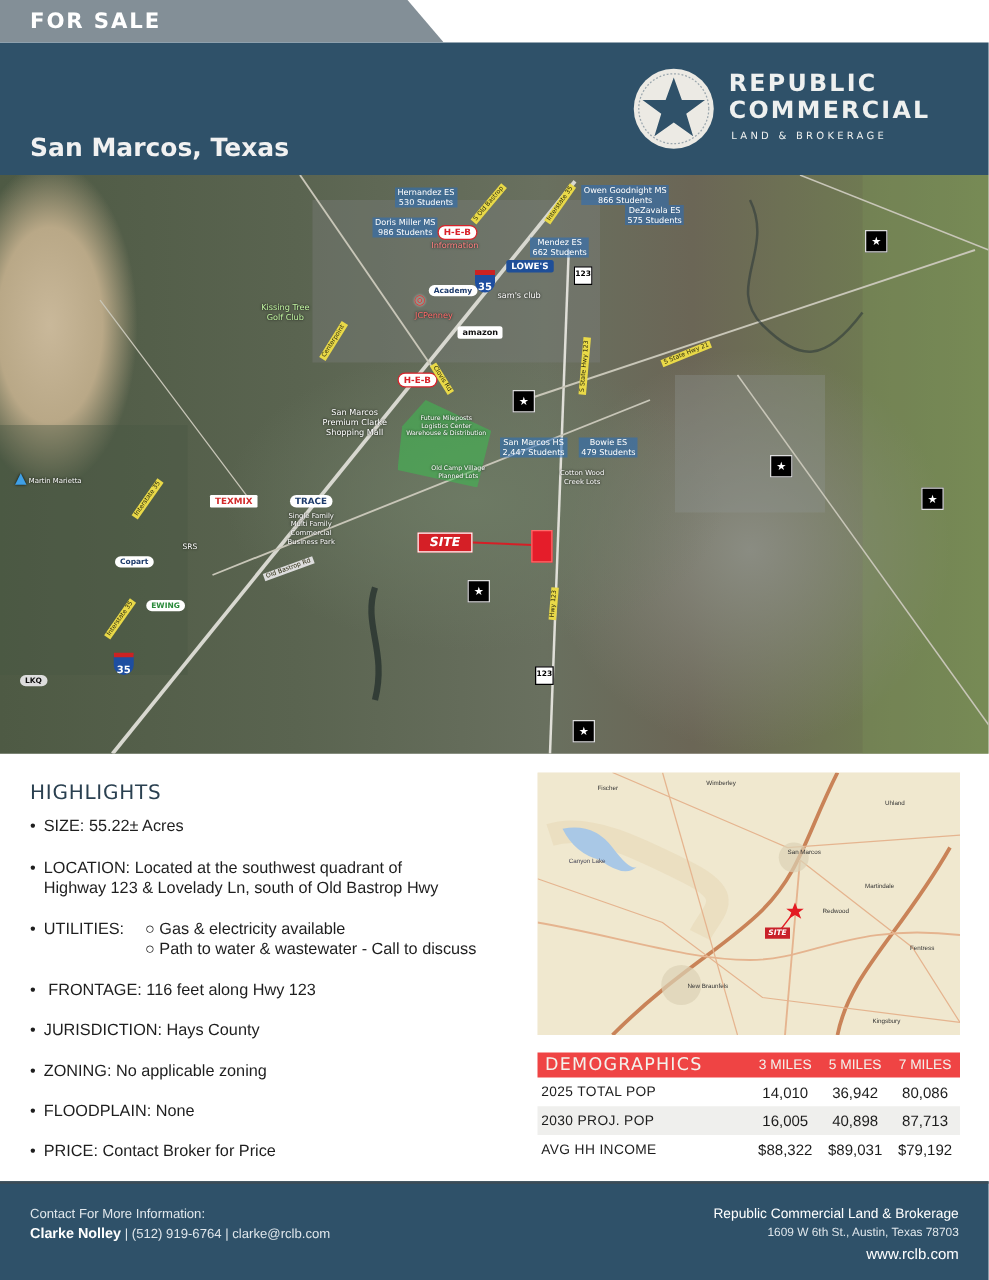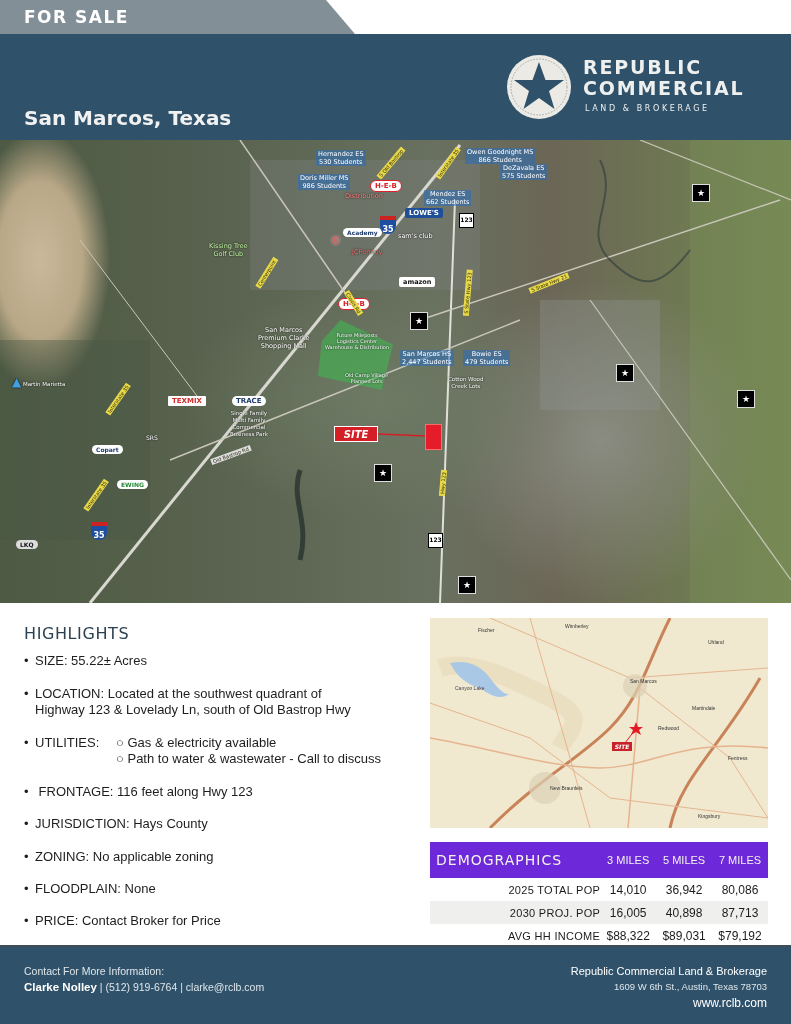--- a/index.html
+++ b/index.html
@@ -42,21 +42,21 @@
       radial-gradient(ellipse 160px 160px at 600px 300px, #8a8c82 0%, transparent 100%),
       linear-gradient(90deg, #4e5a44 0%, #5a6450 30%, #69705f 55%, #6b6656 70%, #6f7a52 88%, #748553 100%);
   }
   .aerial svg { position: absolute; left: 0; top: 0; }
   .lbl { position: absolute; font-family: "DejaVu Sans", sans-serif; font-size: 6.5px; line-height: 8px; text-align: center; white-space: nowrap; }
   .lbl-school { color: #ffffff; background: rgba(40,110,190,0.55); padding: 0 2px; }
   .lbl-white { color: #ffffff; text-shadow: 0 0 2px #000; }
   .lbl-green { color: #bff2a0; text-shadow: 0 0 2px #000; }
   .road-tag { position: absolute; background: #e9d948; color: #2b2b10; font-family: "DejaVu Sans", sans-serif; font-size: 5px; padding: 0 2px; white-space: nowrap; }
   .brand { position: absolute; font-family: "DejaVu Sans", sans-serif; font-weight: bold; font-size: 7px; border-radius: 6px; padding: 1px 4px; white-space: nowrap; }
-  .brand-heb { background: #ffffff; color: #d9222a; border: 1px solid #d9222a; margin-left: 20px; }
+  .brand-heb { background: #ffffff; color: #d9222a; border: 1px solid #d9222a; }
   .brand-lowes { background: #1f4f98; color: #ffffff; border-radius: 2px; }
   .brand-amazon { background: #ffffff; color: #111111; border-radius: 2px; }
   .brand-red { color: #e63030; background: transparent; text-shadow: 0 0 2px #fff; }
   .brand-texmix { color: #d12a2a; background: #ffffff; border-radius: 1px; }
   .brand-dark { background: #ffffff; color: #1d3b6b; border-radius: 7px; }
   .shield-i35 { position: absolute; width: 16px; height: 18px; background: #1e4ea0; color: #fff; font-family: "DejaVu Sans", sans-serif; font-weight: bold; font-size: 8px; text-align: center; line-height: 20px; border-radius: 0 0 8px 8px; border-top: 4px solid #c22; }
   .shield-123 { position: absolute; width: 15px; height: 15px; background: #fff; color: #000; border: 1px solid #000; font-family: "DejaVu Sans", sans-serif; font-weight: bold; font-size: 6px; text-align: center; line-height: 12px; }
   .tx-marker { position: absolute; width: 18px; height: 18px; background: #000; border: 1px solid #ddd; color: #fff; font-size: 9px; text-align: center; line-height: 17px; }
   .site-parcel { position: absolute; left: 425px; top: 284px; width: 17px; height: 26px; background: #e51d2a; border: 1px solid #ff6b6b; }
   .site-label { position: absolute; left: 334px; top: 286px; width: 44px; height: 16px; background: #d51f26; color: #fff; font-family: "DejaVu Sans", sans-serif; font-weight: bold; font-style: italic; font-size: 10px; text-align: center; line-height: 16px; border: 1px solid #fff; }
@@ -68,24 +68,24 @@
   .hl-item { position: absolute; left: 0; font-size: 13px; color: #1e1e1e; line-height: 16px; }
   .hl-item .b { display: inline-block; width: 11px; }
   .hl-indent { padding-left: 11px; }
   .util-sub { position: absolute; left: 92px; }
 
   
   .inset-map { position: absolute; left: 430px; top: 618px; width: 338px; height: 210px; background: #f1e9d2; overflow: hidden; }
 
   
   .demo { position: absolute; left: 430px; top: 842px; width: 338px; border-collapse: collapse; }
-  .demo th { background: #6d28d9; color: #f3f2ec; font-weight: normal; font-size: 11px; height: 36px; text-align: center; }
+  .demo th { background: #ef4444; color: #f3f2ec; font-weight: normal; font-size: 11px; height: 20px; text-align: center; }
   .demo th.first { font-size: 14px; letter-spacing: 1px; text-align: left; padding-left: 6px; font-family: "DejaVu Sans", sans-serif; }
   .demo td { font-size: 12px; height: 23px; text-align: center; color: #1c1c1c; }
-  .demo td.first { text-align: right; padding-left: 3px; font-size: 11px; letter-spacing: 0.3px; }
+  .demo td.first { text-align: left; padding-left: 3px; font-size: 11px; letter-spacing: 0.3px; }
   .demo tr.alt td { background: #efefed; }
 
   
   .footer { position: absolute; left: 0; top: 945px; width: 791px; height: 79px; background: #2f5169; border-top: 2px solid #3d4c57; }
   .footer .left { position: absolute; left: 24px; top: 18px; color: #dfe6eb; font-size: 10.5px; }
   .footer .left .name { font-weight: bold; color: #ffffff; font-size: 11.5px; }
   .footer .left .line2 { margin-top: 4px; }
   .footer .right { position: absolute; right: 24px; top: 18px; text-align: right; color: #dfe6eb; font-size: 9.5px; }
   .footer .right .co { font-size: 11px; color: #ffffff; }
   .footer .right .addr { margin-top: 4px; }
@@ -165,27 +165,27 @@
   <div class="lbl lbl-school" style="left:400px;top:210px;">
       <div>San Marcos HS</div>
       <div>2,447 Students</div>
     </div>
   <div class="lbl lbl-school" style="left:463px;top:210px;">
       <div>Bowie ES</div>
       <div>479 Students</div>
     </div>
 
   <div class="brand brand-heb" style="left:350px;top:40px;">H-E-B</div>
-  <div class="lbl lbl-white" style="left:345px;top:52px;color:#ff8080;">Distribution</div>
+  <div class="lbl lbl-white" style="left:345px;top:52px;color:#ff8080;">Information</div>
   <div class="brand brand-lowes" style="left:405px;top:68px;">LOWE'S</div>
   <div class="brand brand-red" style="left:327px;top:92px;font-size:11px;">◎</div>
   <div class="brand brand-dark" style="left:343px;top:88px;font-size:6px;">Academy</div>
-  <div class="lbl lbl-white" style="left:352px;top:108px;color:#ff6a6a;text-align:right;">JCPenney</div>
+  <div class="lbl lbl-white" style="left:332px;top:108px;color:#ff6a6a;text-align:right;">JCPenney</div>
   <div class="lbl lbl-white" style="left:398px;top:92px;">sam's club</div>
-  <div class="brand brand-amazon" style="left:366px;top:137px;font-size:6.5px;margin-left:33px;">amazon</div>
+  <div class="brand brand-amazon" style="left:366px;top:121px;font-size:6.5px;">amazon</div>
   <div class="brand brand-heb" style="left:318px;top:158px;">H-E-B</div>
   <div class="lbl lbl-green" style="left:209px;top:102px;">
       <div>Kissing Tree</div>
       <div>Golf Club</div>
     </div>
   <div class="lbl lbl-white" style="left:258px;top:186px;">
       <div>San Marcos</div>
       <div>Premium Clarke</div>
       <div>Shopping Mall</div>
     </div>

